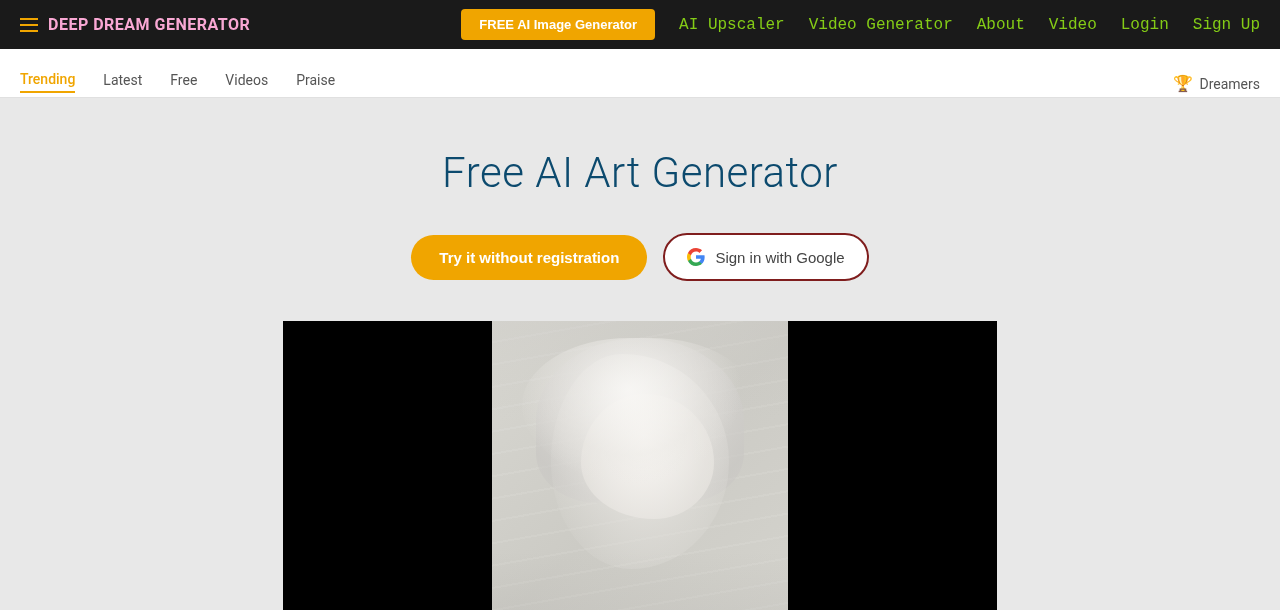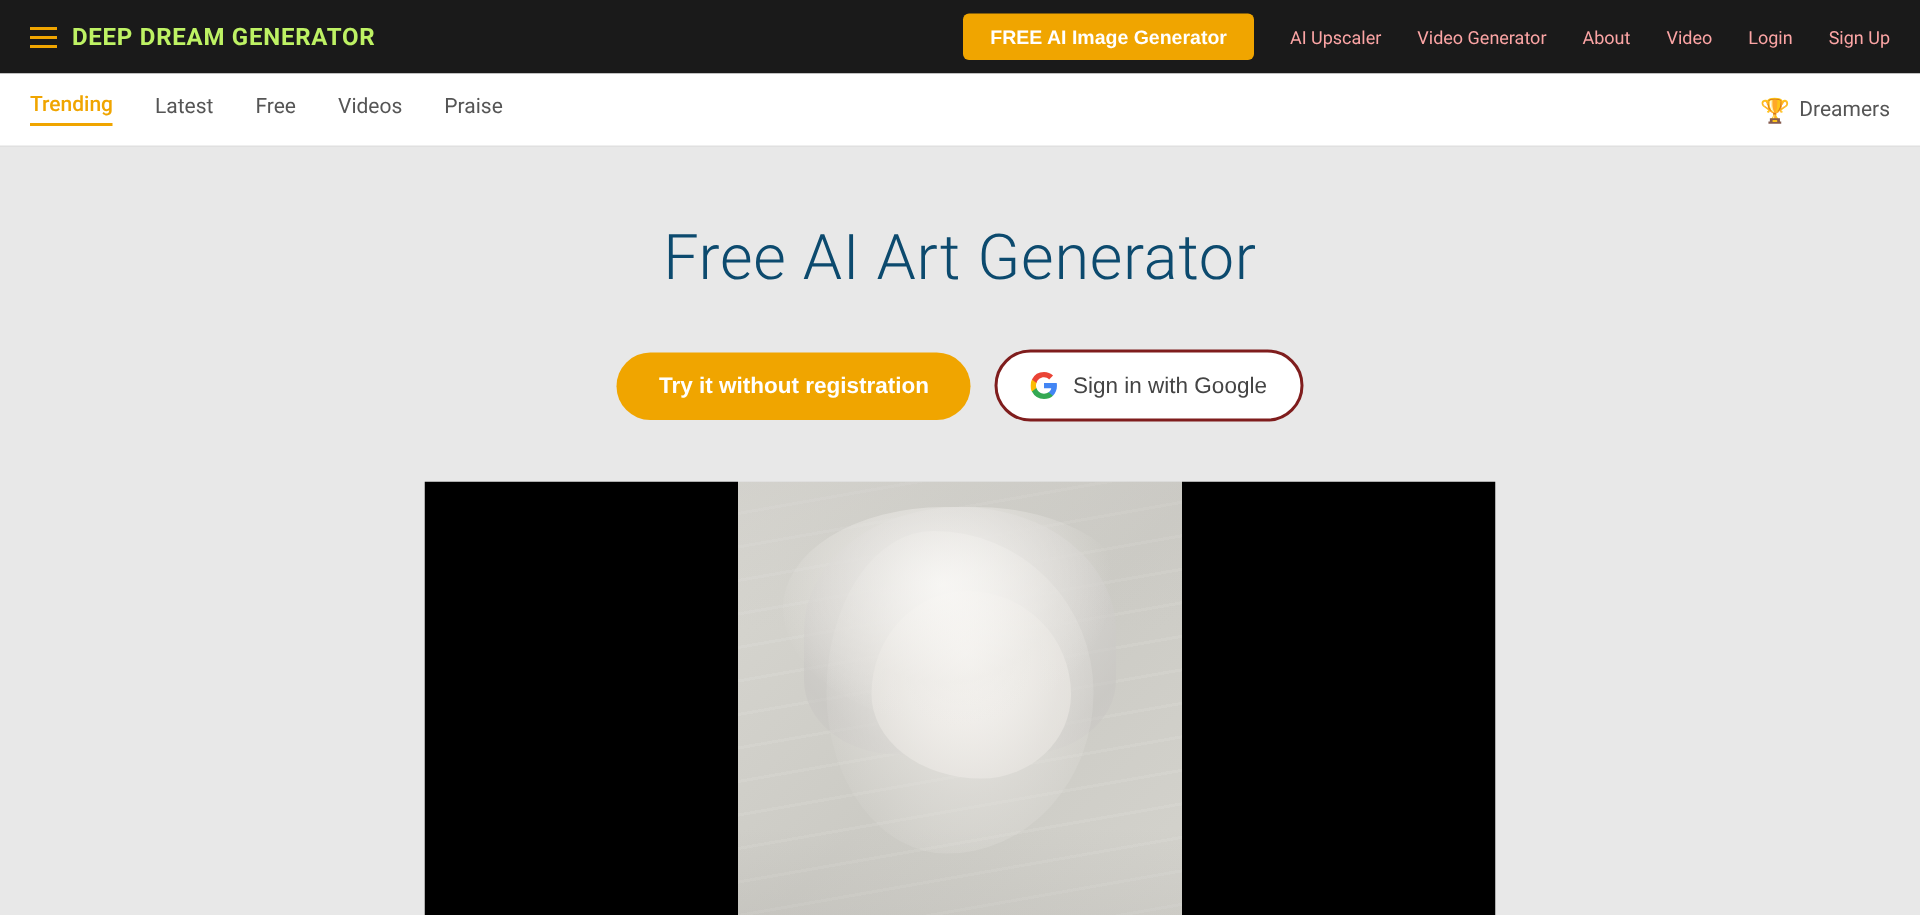--- a/index.html
+++ b/index.html
@@ -26,51 +26,52 @@
       gap: 4px;
       cursor: pointer;
     }
     .hamburger-icon span {
       display: block;
       width: 18px;
       height: 2px;
       background: #f0a500;
     }
     .logo-text {
-      color: #bef264;
+      color: #f9a8d4;
       font-weight: 700;
       font-size: 16px;
       letter-spacing: 0.5px;
     }
     .free-btn {
       background: #f0a500;
       color: white;
       border: none;
       padding: 8px 18px;
       border-radius: 4px;
       font-size: 13px;
       font-weight: 600;
       cursor: pointer;
       white-space: nowrap;
       text-align: right;
     }
     .nav-link {
-      color: #fca5a5;
+      color: #84cc16;
       text-decoration: none;
-      font-size: 12px;
-      cursor: pointer;
-      white-space: nowrap;
+      font-size: 16px;
+      cursor: pointer;
+      white-space: nowrap;
+      font-family: Liberation Mono, monospace;
     }
 
     
     .secondary-nav {
       background: white;
       display: flex;
-      align-items: center;
-      padding: 16px 20px;
+      align-items: flex-end;
+      padding: 4px 20px;
       height: 49px;
       border-bottom: 1px solid #e0e0e0;
     }
     .secondary-nav-links {
       display: flex;
       align-items: center;
       gap: 28px;
       flex: 1;
     }
     .sec-link {

